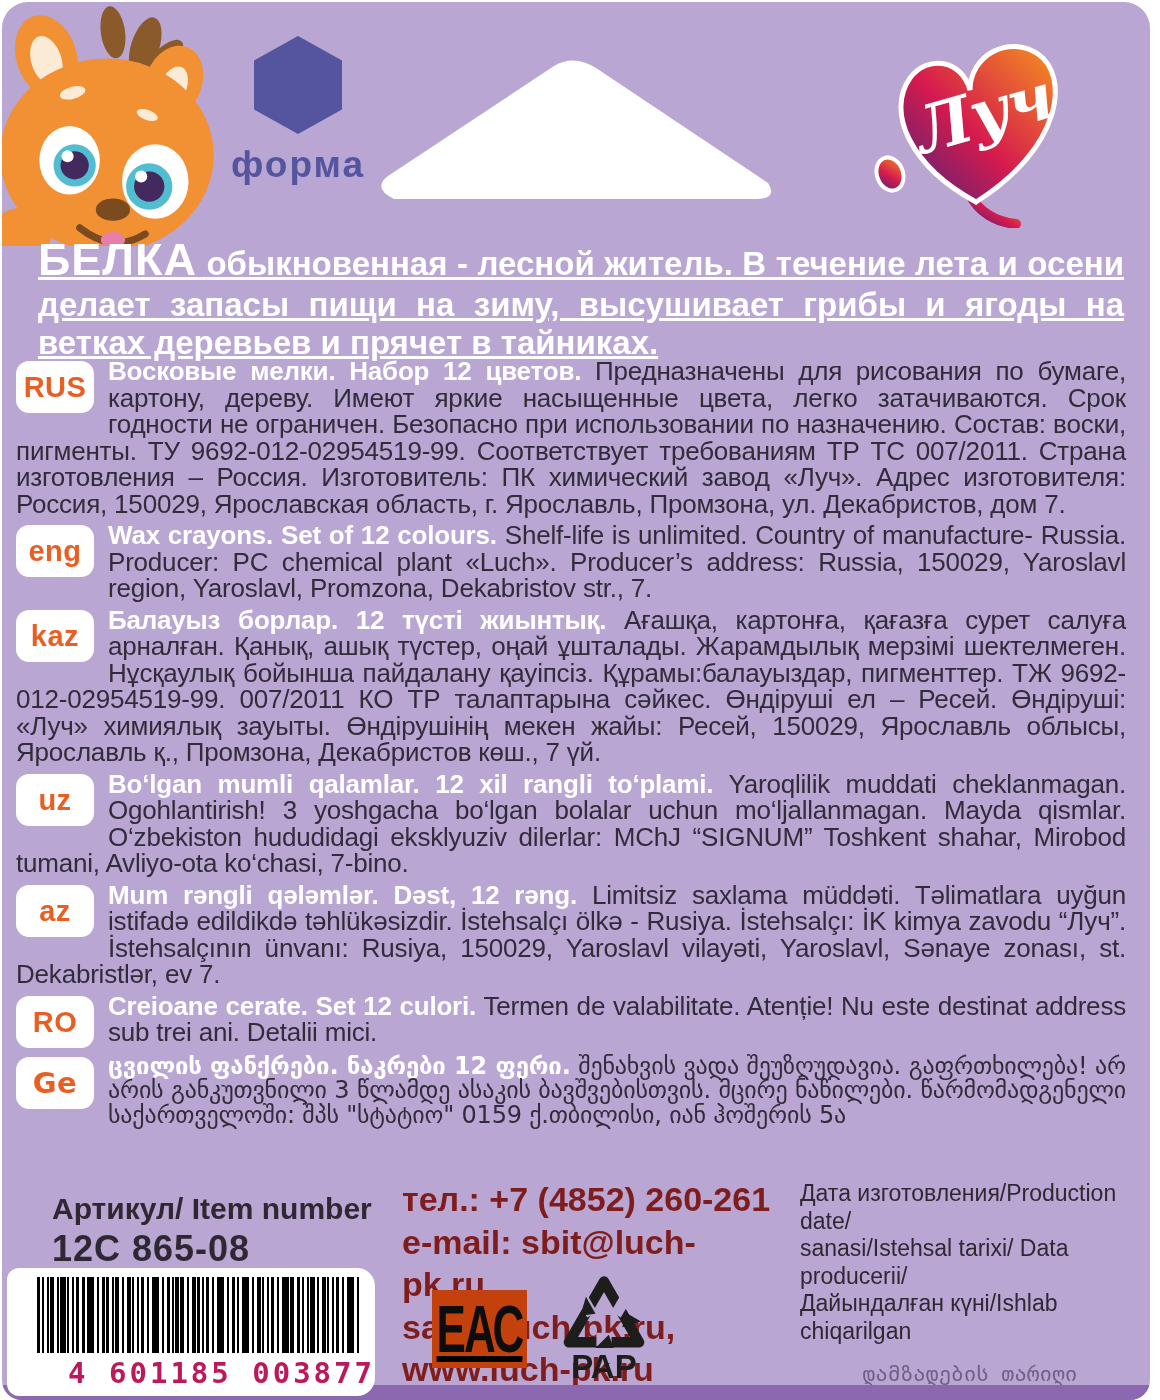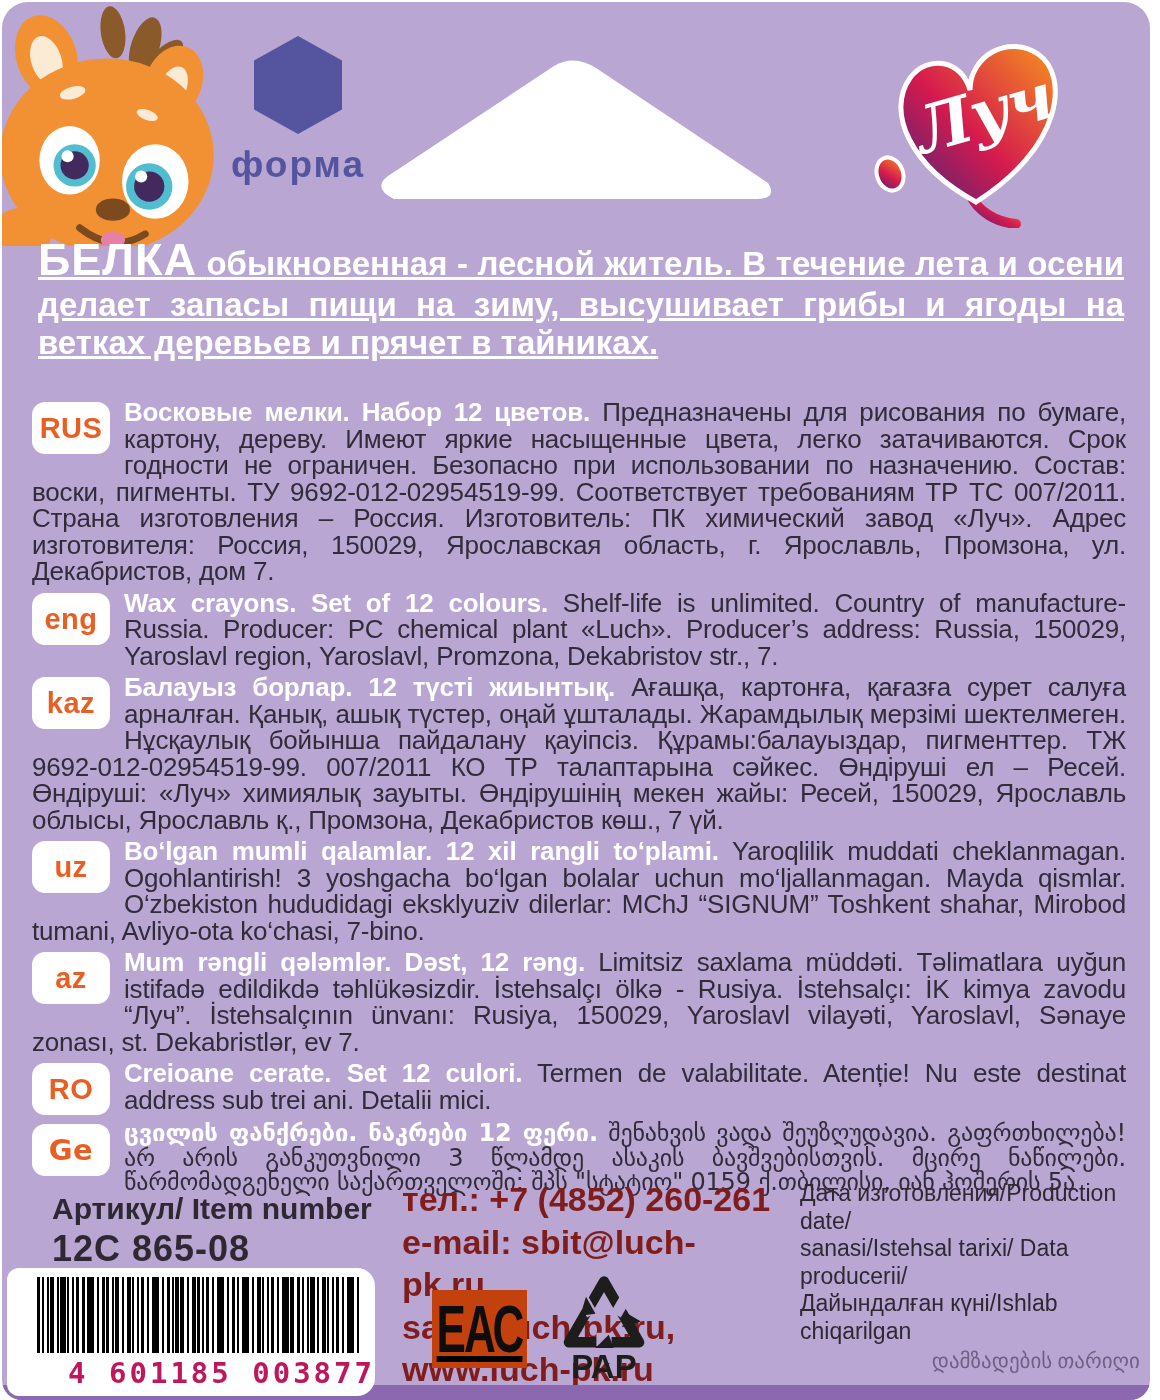--- a/index.html
+++ b/index.html
@@ -16,40 +16,40 @@
   .forma .forma-word{font-size:37px;font-weight:bold;color:#54549f;letter-spacing:2px;}
   .hangtab{position:absolute;left:0;top:0;width:1148px;height:220px;}
   .luch{position:absolute;left:856px;top:14px;width:220px;height:212px;}
 
   
   .intro{position:absolute;left:36px;top:232px;right:26px;color:#fff;font-weight:bold;
          font-size:33px;line-height:1.16;text-align:justify;text-decoration:underline;}
   .intro .big{font-size:45px;letter-spacing:1px;}
 
   
-  .sections{position:absolute;left:30px;top:356px;right:24px;margin-top:41px;}
+  .sections{position:absolute;left:14px;top:356px;right:24px;}
   .section{clear:left;margin-bottom:5px;font-size:26px;line-height:1.02;
            text-align:justify;color:#322b3a;letter-spacing:-0.2px;}
   .section.ge{font-size:24px;font-family:"DejaVu Sans","Liberation Sans",sans-serif;}
   .badge{float:left;width:78px;height:52px;margin:3px 14px 6px 0;background:#fff;
          border-radius:13px;color:#e95f23;font-weight:800;font-size:29px;
          text-align:center;line-height:52px;letter-spacing:0.5px;}
   .lead{color:#ffffff;font-weight:bold;}
 
   
   .item-col{position:absolute;left:50px;top:1190px;width:420px;text-align:left;
             color:#2f2833;font-weight:bold;}
   .item-label{font-size:30px;}
   .item-number{font-size:36px;letter-spacing:1px;margin-top:2px;}
   .contacts{position:absolute;left:400px;top:1176px;width:380px;text-align:left;
             font-size:34px;line-height:1.25;color:#7f1d1d;font-weight:600;}
   .proddate{position:absolute;left:798px;top:1178px;width:340px;text-align:left;
             font-size:23px;line-height:1.2;color:#2f2833;}
-  .proddate .geo{font-size:21px;color:#6f5f85;text-align:right;margin-top:3px;
-                 font-family:Liberation Serif, serif;}
+  .proddate .geo{font-size:21px;color:#6f5f85;text-align:center;margin-top:17px;
+                 font-family:Liberation Mono, monospace;}
 
   
   .bottom-strip{position:absolute;left:0;right:0;bottom:0;height:15px;background:#8b68b0;z-index:1;}
   .barcode-box{position:absolute;left:5px;top:1266px;width:368px;height:128px;background:#fff;
                border-radius:12px 18px 18px 12px;z-index:2;}
   .bars{margin:9px 16px 0 30px;height:76px;background-color:#fff;background-image:
         repeating-linear-gradient(90deg,#000 0 2px,transparent 2px 5px),
         repeating-linear-gradient(90deg,#000 0 3px,transparent 3px 13px),
         repeating-linear-gradient(90deg,#000 0 2px,transparent 2px 23px);}
   .barcode-digits{margin-top:3px;text-align:right;font-family:"DejaVu Sans Mono",monospace;

